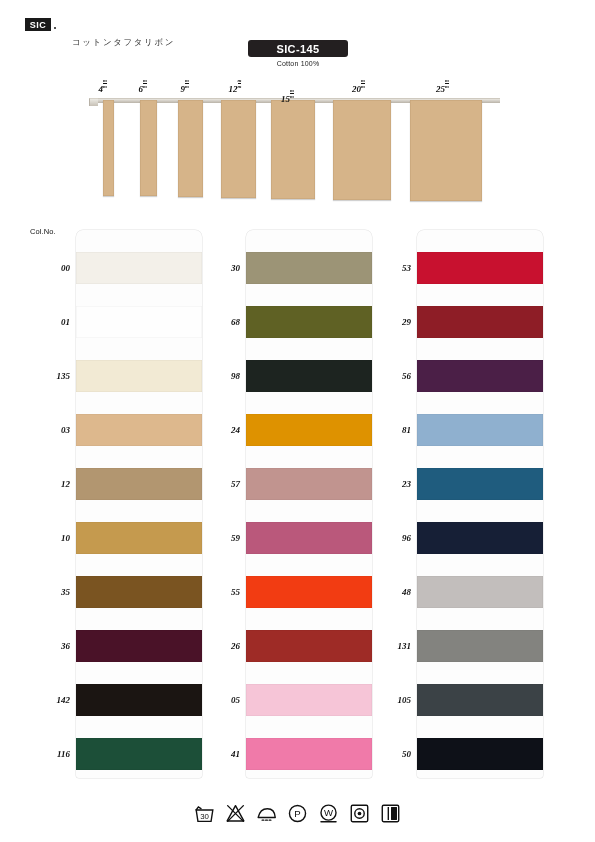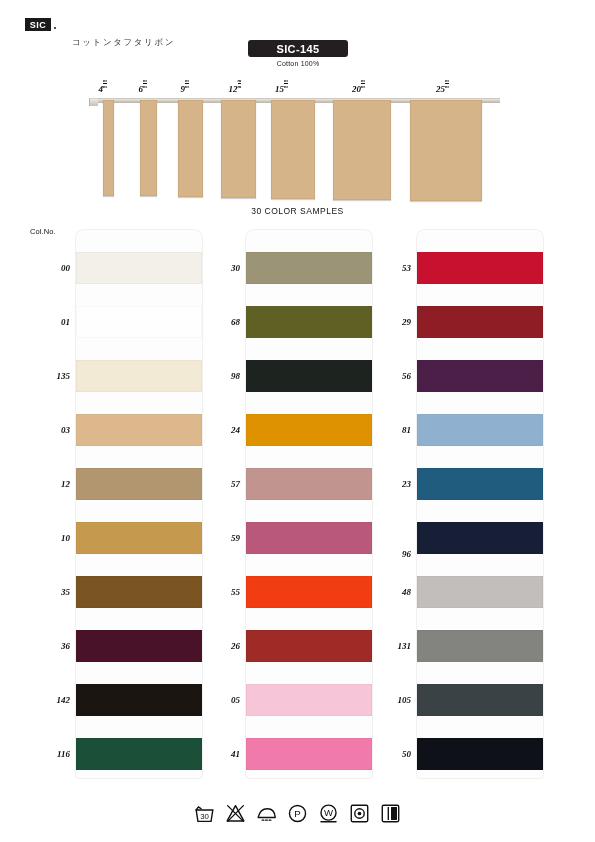--- a/index.html
+++ b/index.html
@@ -166,27 +166,26 @@
     <div id="ribbons">
         <div class="ribbon" style="left: 103px; width: 11px; height: 96px; background: rgb(214, 180, 137);"></div>
         <div class="width-label" style="left: 98.5px;"><span>4</span><span class="frac"><b>m</b><s>m</s></span></div>
         <div class="ribbon" style="left: 140px; width: 17px; height: 96px; background: rgb(214, 180, 137);"></div>
         <div class="width-label" style="left: 138.5px;"><span>6</span><span class="frac"><b>m</b><s>m</s></span></div>
         <div class="ribbon" style="left: 178px; width: 25px; height: 97px; background: rgb(214, 180, 137);"></div>
         <div class="width-label" style="left: 180.5px;"><span>9</span><span class="frac"><b>m</b><s>m</s></span></div>
         <div class="ribbon" style="left: 221px; width: 35px; height: 98px; background: rgb(214, 180, 137);"></div>
         <div class="width-label" style="left: 228.5px;"><span>12</span><span class="frac"><b>m</b><s>m</s></span></div>
         <div class="ribbon" style="left: 271px; width: 44px; height: 99px; background: rgb(214, 180, 137);"></div>
-        <div class="width-label" style="left: 275px;"><span>15</span><span class="frac"><b>m</b><s>m</s></span></div>
+        <div class="width-label" style="left: 281px; margin-top: 10px;"><span>15</span><span class="frac"><b>m</b><s>m</s></span></div>
         <div class="ribbon" style="left: 333px; width: 58px; height: 100px; background: rgb(214, 180, 137);"></div>
         <div class="width-label" style="left: 352px;"><span>20</span><span class="frac"><b>m</b><s>m</s></span></div>
         <div class="ribbon" style="left: 410px; width: 72px; height: 101px; background: rgb(214, 180, 137);"></div>
         <div class="width-label" style="left: 436px;"><span>25</span><span class="frac"><b>m</b><s>m</s></span></div>
       </div>
-    <div class="samples-caption">30 COLOR SAMPLES</div>
   </div>
 
   <div class="colorzone">
     <div class="colno-head">Col.No.</div>
     <div class="col c1">
         <div class="card">
           <div class="swatch" style="top: 22px; background: rgb(243, 240, 233);"></div>
           <div class="swatch" style="top: 76px; background: rgb(254, 254, 254);"></div>
           <div class="swatch" style="top: 130px; background: rgb(242, 234, 212);"></div>
           <div class="swatch" style="top: 184px; background: rgb(221, 184, 141);"></div>
@@ -243,21 +242,21 @@
           <div class="swatch" style="top: 346px; background: rgb(194, 190, 188);"></div>
           <div class="swatch" style="top: 400px; background: rgb(131, 131, 127);"></div>
           <div class="swatch" style="top: 454px; background: rgb(59, 66, 70);"></div>
           <div class="swatch" style="top: 508px; background: rgb(14, 17, 24);"></div>
         </div>
         <div class="colnum" style="top: 38px;">53</div>
         <div class="colnum" style="top: 92px;">29</div>
         <div class="colnum" style="top: 146px;">56</div>
         <div class="colnum" style="top: 200px;">81</div>
         <div class="colnum" style="top: 254px;">23</div>
-        <div class="colnum" style="top: 324px;">96</div>
+        <div class="colnum" style="top: 308px;">96</div>
         <div class="colnum" style="top: 362px;">48</div>
         <div class="colnum" style="top: 416px;">131</div>
         <div class="colnum" style="top: 470px;">105</div>
         <div class="colnum" style="top: 524px;">50</div>
       </div>
   </div>
 
   <div class="care">
     <svg class="care-icon" viewBox="0 0 24 24">
       <path d="M2.5 8 H21.5 L19.5 21 H4.5 Z" fill="none" stroke="#111" stroke-width="1.6"></path>

